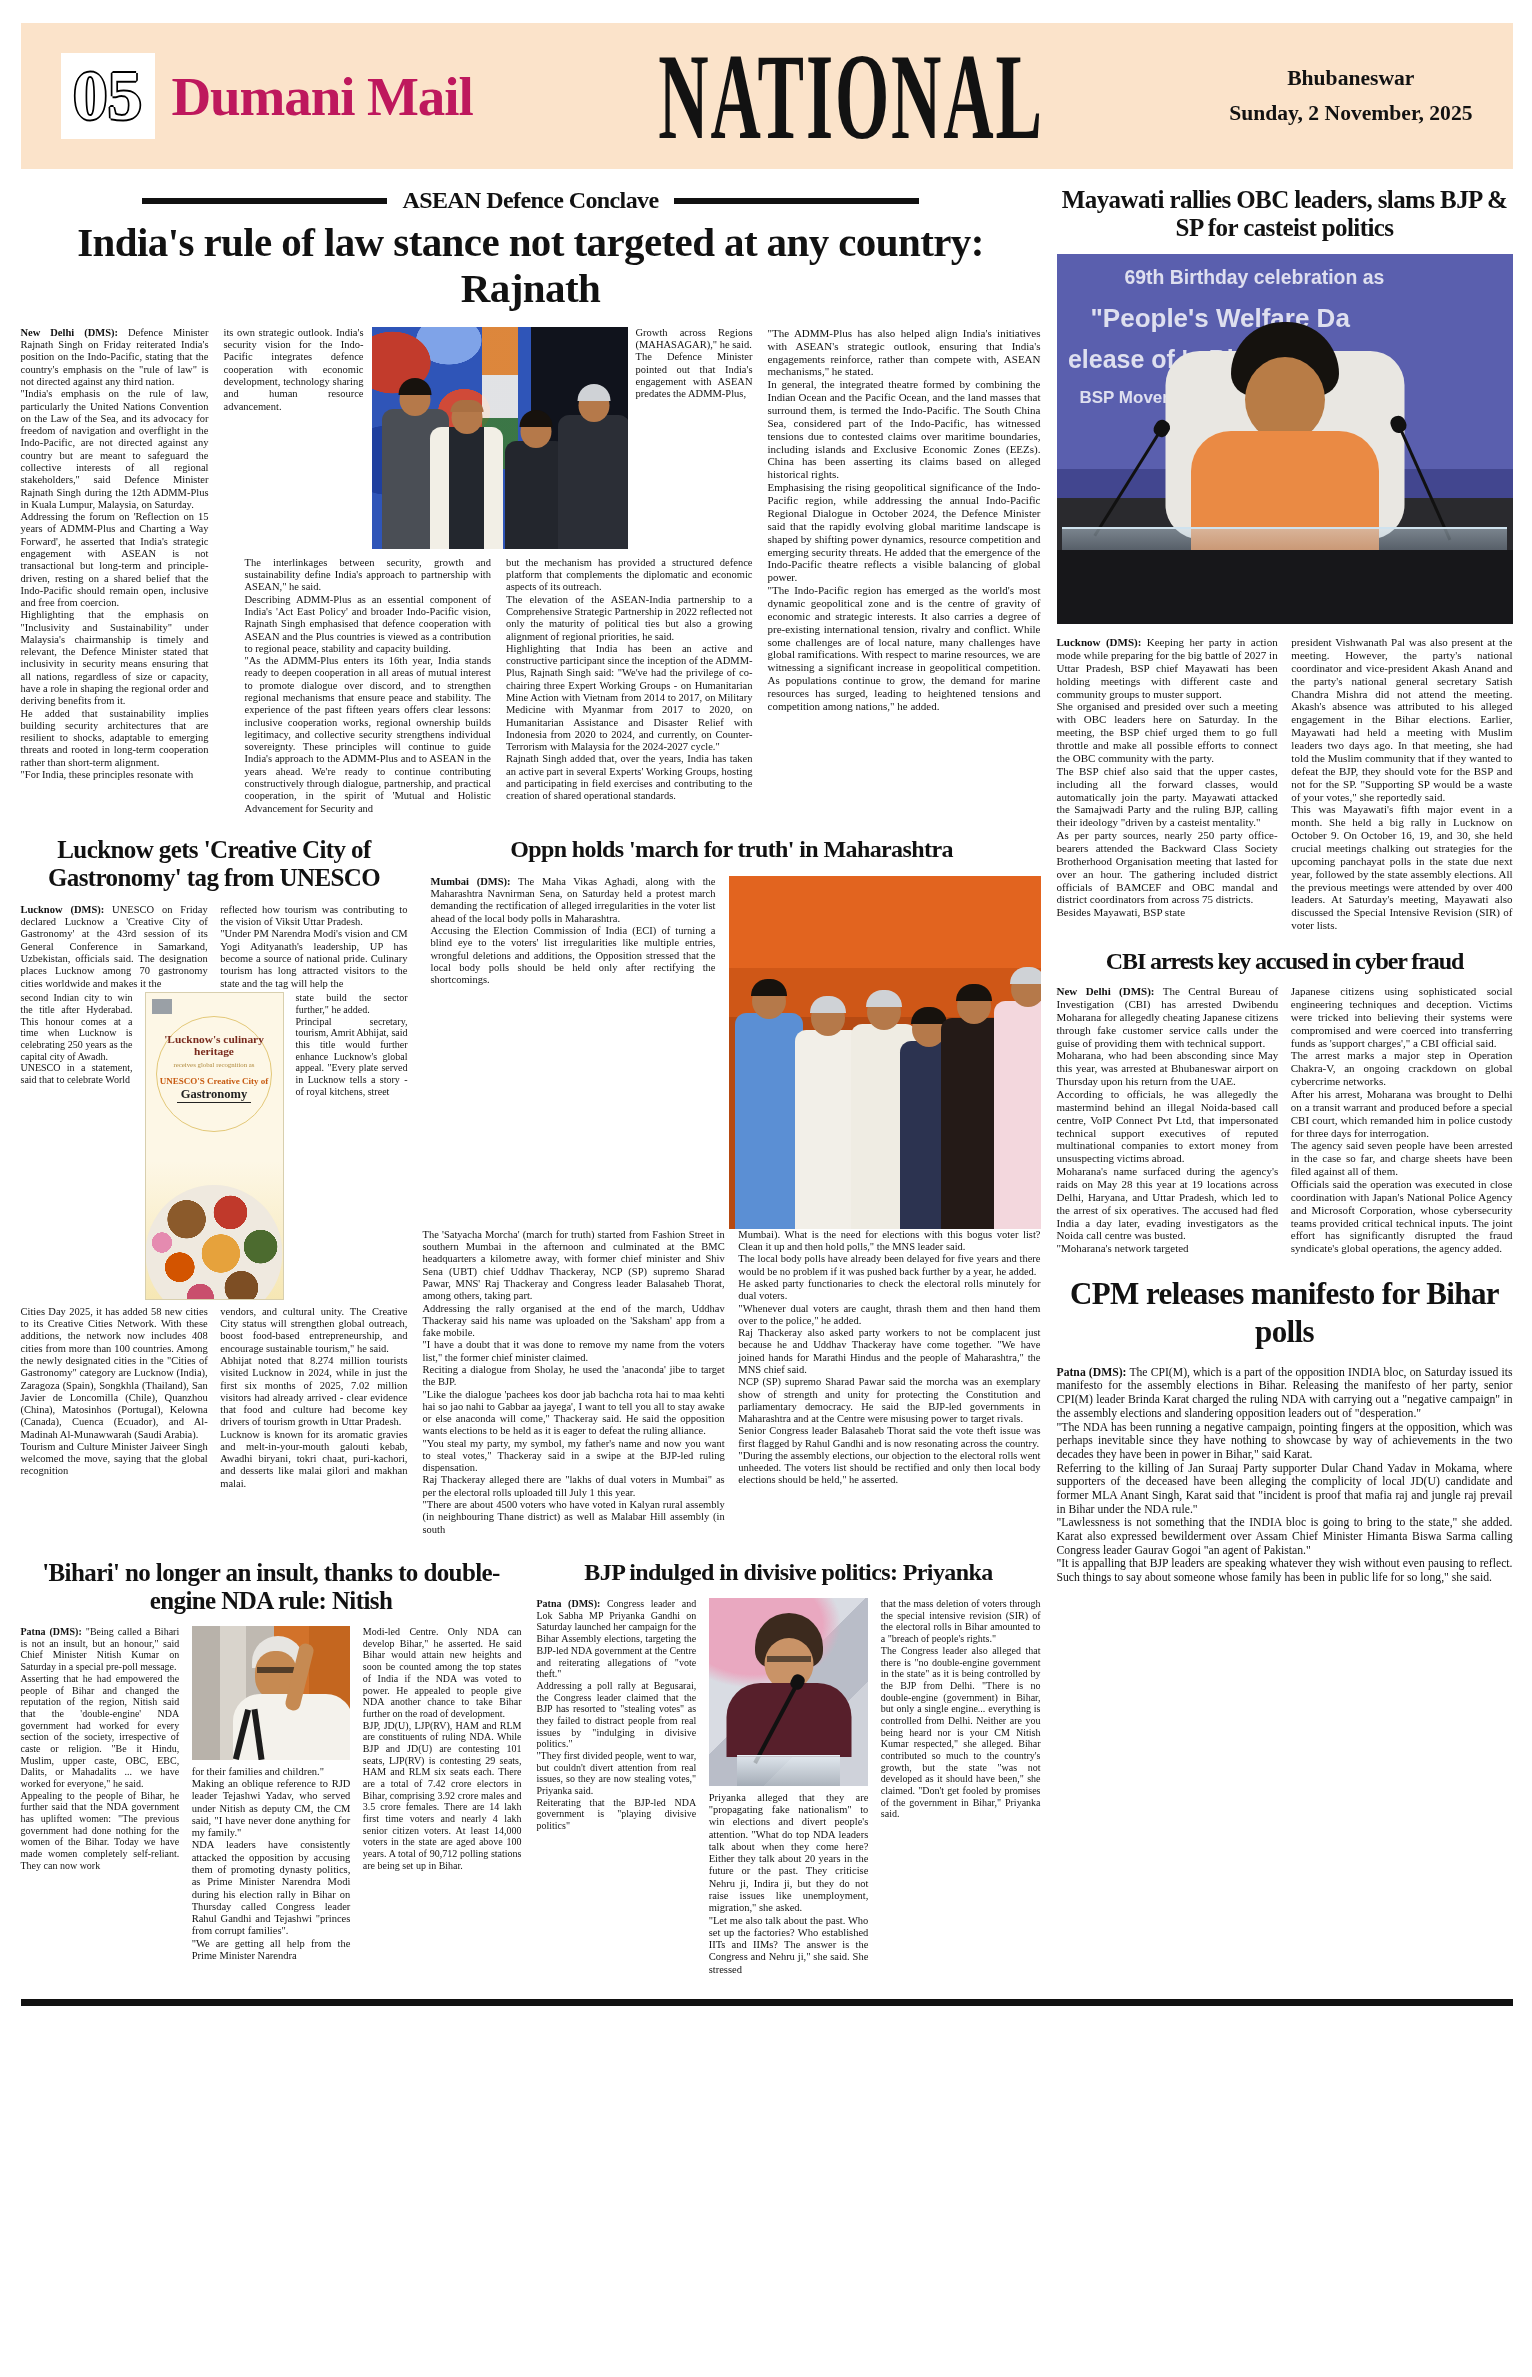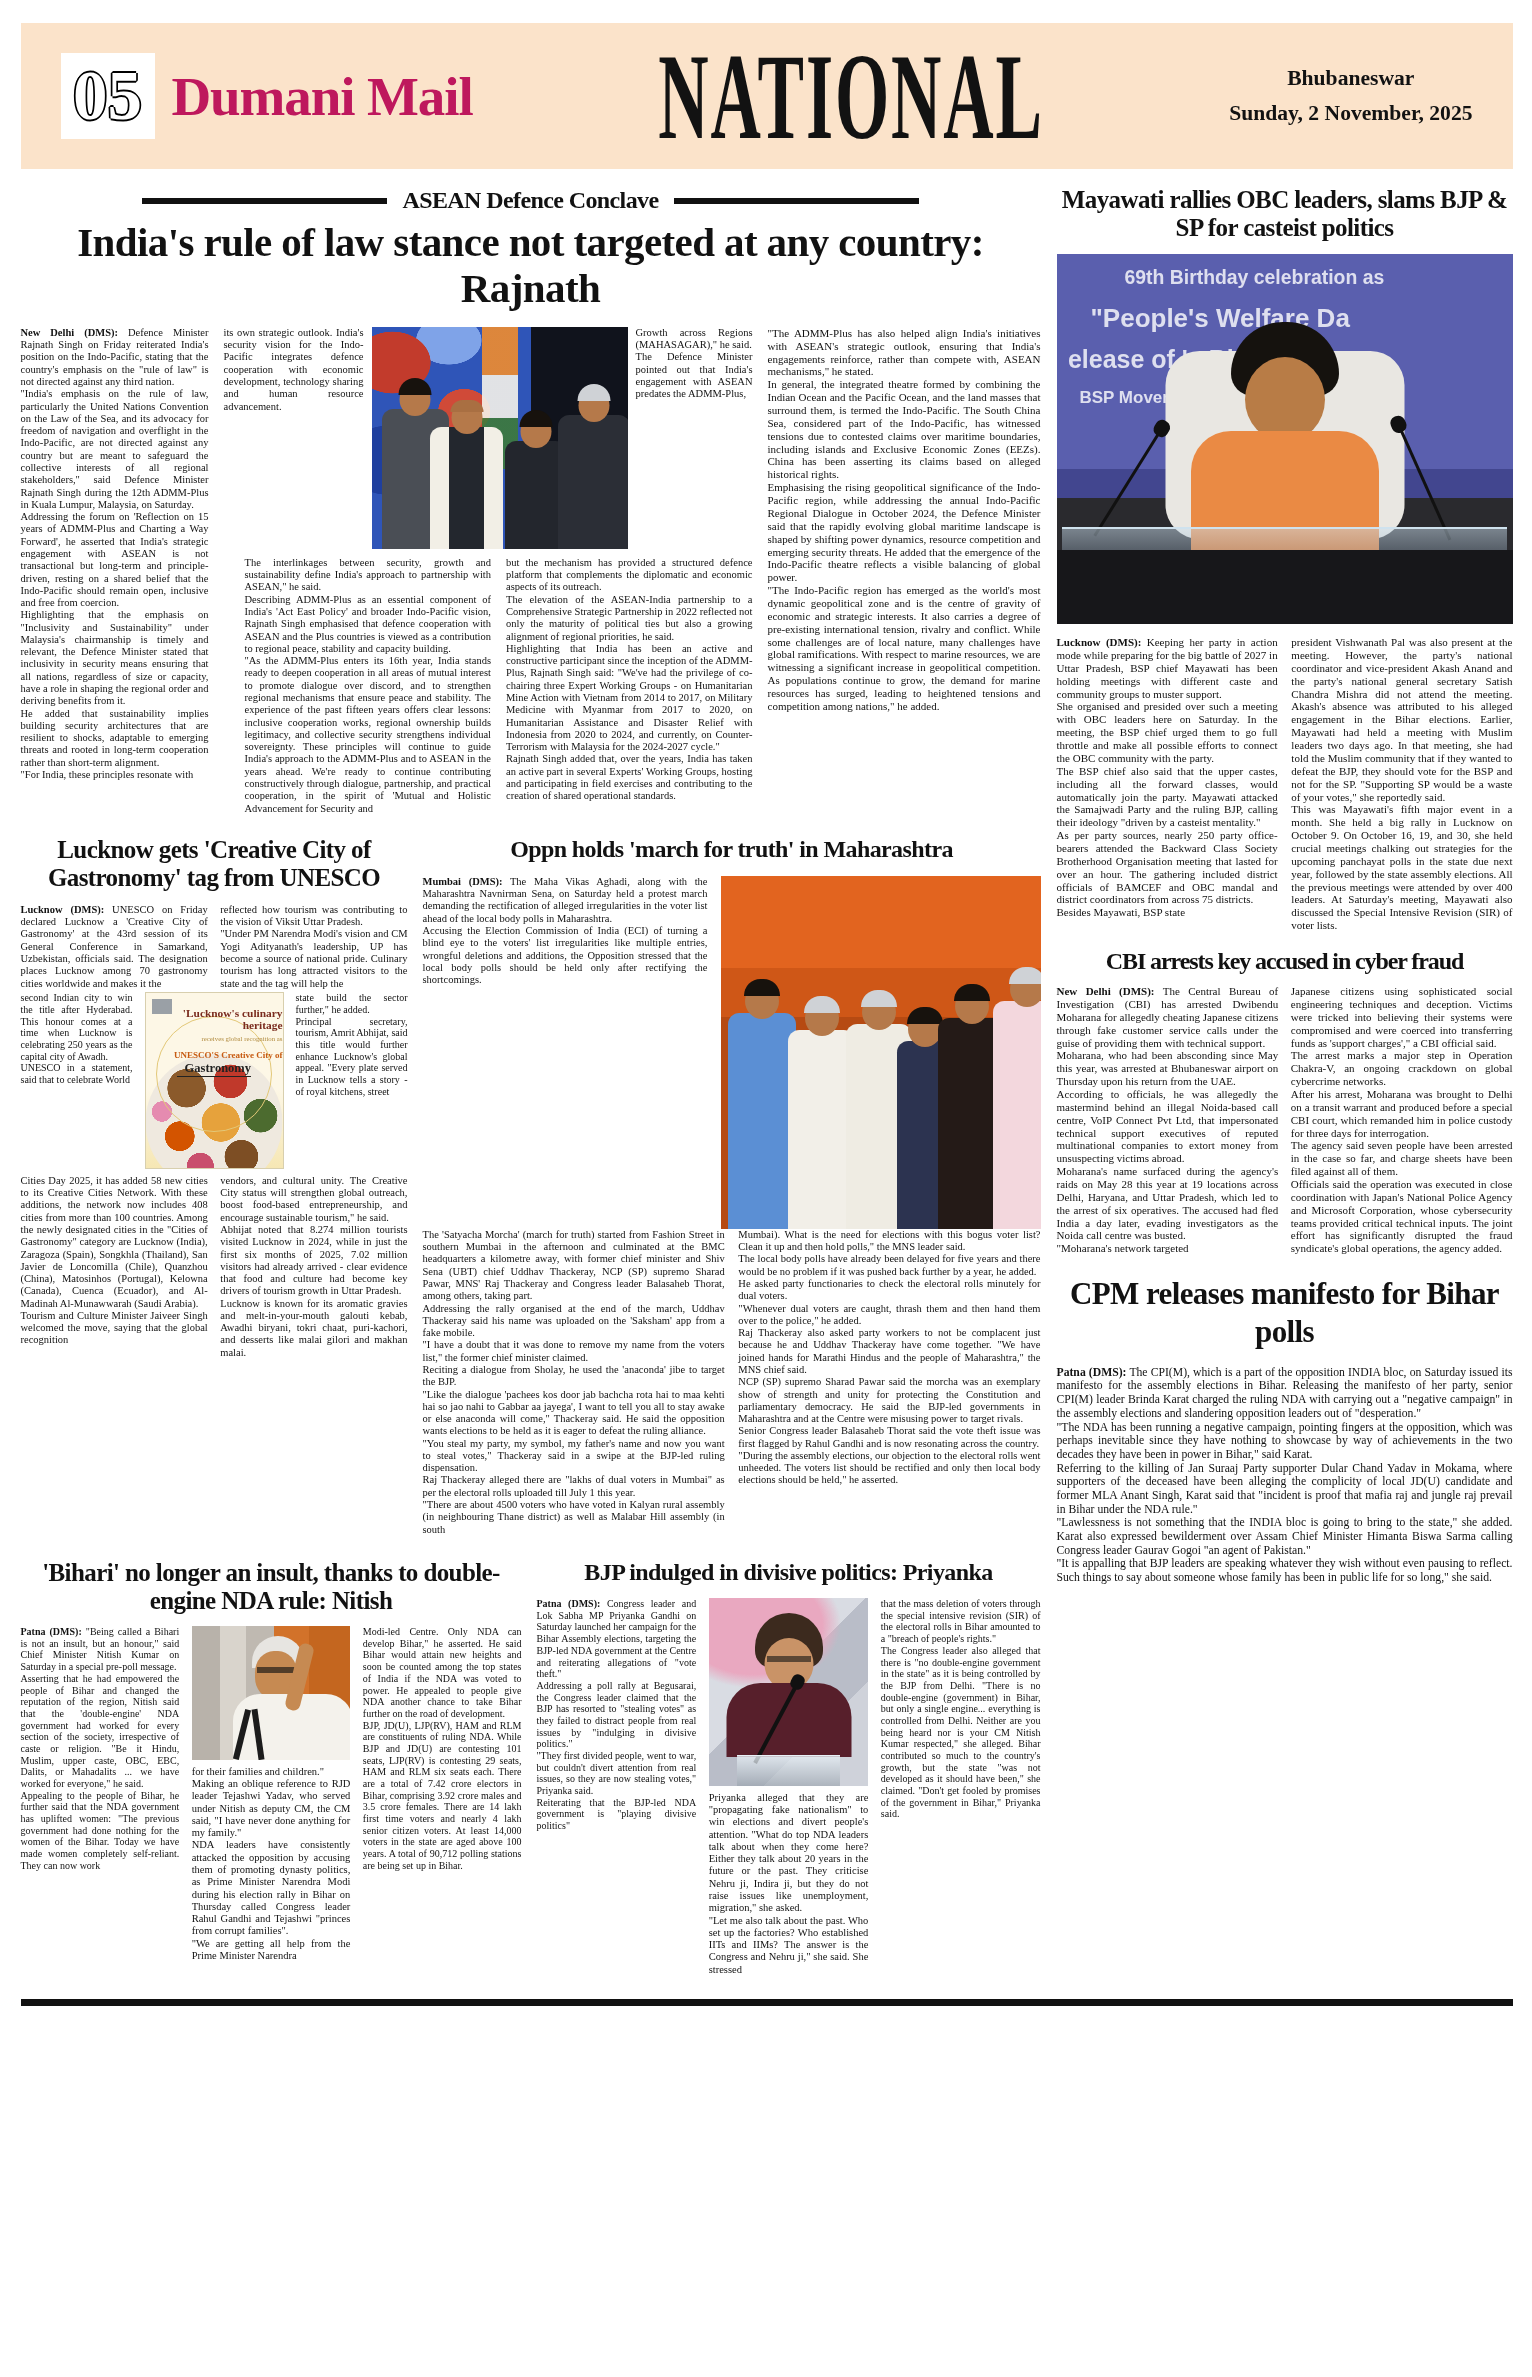--- a/index.html
+++ b/index.html
@@ -91,22 +91,22 @@
   .may-body .col { flex:1; font-size:11px; }
 
   
   .mid-row { display:flex; gap:15px; margin-top:19.4px; }
   .lucknow { flex:0 0 387px; }
   .oppn { flex:1; }
   .two-flex { display:flex; gap:12.5px; }
   .two-flex .col { flex:1; }
   .luck-mid { display:flex; gap:12px; margin-top:2.3px; }
   .luck-side { flex:1; font-size:10px; }
-  .unesco-poster { flex:0 0 139px; height:177px; background:linear-gradient(180deg,#fdf7e6 0 55%, #f6e7b4 100%);
-                   border:0.6px solid #d8cfae; text-align:right; padding-top:14px; }
+  .unesco-poster { flex:0 0 139px; height:308px; background:linear-gradient(180deg,#fdf7e6 0 55%, #f6e7b4 100%);
+                   border:0.6px solid #d8cfae; text-align:center; padding-top:40px; }
   .unesco-poster::before { content:""; position:absolute; top:5.7px; left:6.8px; width:19.4px; height:15px; background:#9aa0a6; }
   .unesco-poster::after { content:""; position:absolute; left:50%; top:23px; transform:translateX(-50%);
                           width:114px; height:114px; border:1.7px solid #e3c878; border-radius:50%; }
   .up-t1 { display:block; font-size:11.4px; font-weight:bold; color:#7a2b1e; position:relative; z-index:2; }
   .up-t2 { display:block; font-size:6.8px; color:#b08a3e; margin-top:3.4px; position:relative; z-index:2; }
   .up-t3 { display:block; font-size:9px; font-weight:bold; color:#c75b12; margin-top:8px; position:relative; z-index:2; }
   .up-t4 { display:block; font-size:12.5px; font-weight:bold; color:#222; margin-top:1.1px; position:relative; z-index:2;
            border-bottom:1.1px solid #222; width:74px; margin-left:auto; margin-right:auto; }
   .platter { position:absolute; bottom:-23px; left:50%; transform:translateX(-50%); width:137px; height:137px;
              border-radius:50%; background-color:#efe9df;
@@ -117,21 +117,21 @@
                radial-gradient(19.4px 19.4px at 55% 50%, #e6a23c 98%, transparent),
                radial-gradient(15px 15px at 25% 60%, #d35400 98%, transparent),
                radial-gradient(17px 17px at 70% 75%, #7d4e24 98%, transparent),
                radial-gradient(13.7px 13.7px at 40% 82%, #c94f6d 98%, transparent),
                radial-gradient(10.3px 10.3px at 12% 42%, #e58bb0 98%, transparent); }
 
   .oppn-photo { flex:1; height:353px; background:linear-gradient(180deg,#e2641f 0 26%, #cf5717 26% 40%, #b64a12 40% 100%); }
   .oppn-photo .pf::before { width:34px; height:36px; top:-30px; }
   .oppn-photo .pf::after { width:36px; top:-34px; }
   .oppn-intro-row { display:flex; gap:13.7px; }
-  .oppn-intro { flex:0 0 285px; }
+  .oppn-intro { flex:0 0 285px;margin-left:8px; }
   .oppn-cols { display:flex; gap:13.7px; }
   .oppn-cols .col { flex:1; }
 
   
   .cbi-cols, .nit-cols, .pri-cols { display:flex; gap:12.5px; }
   .cbi-cols .col { flex:1; font-size:11px; }
   .hl-rail { font-size:24px; margin:5.7px 0 10.3px; letter-spacing:-1.1px; }
   .hl-cpm { font-size:31px; margin:19.4px 0 13.7px; line-height:1.25; }
   .cpm-body { font-size:11.7px; }
 

